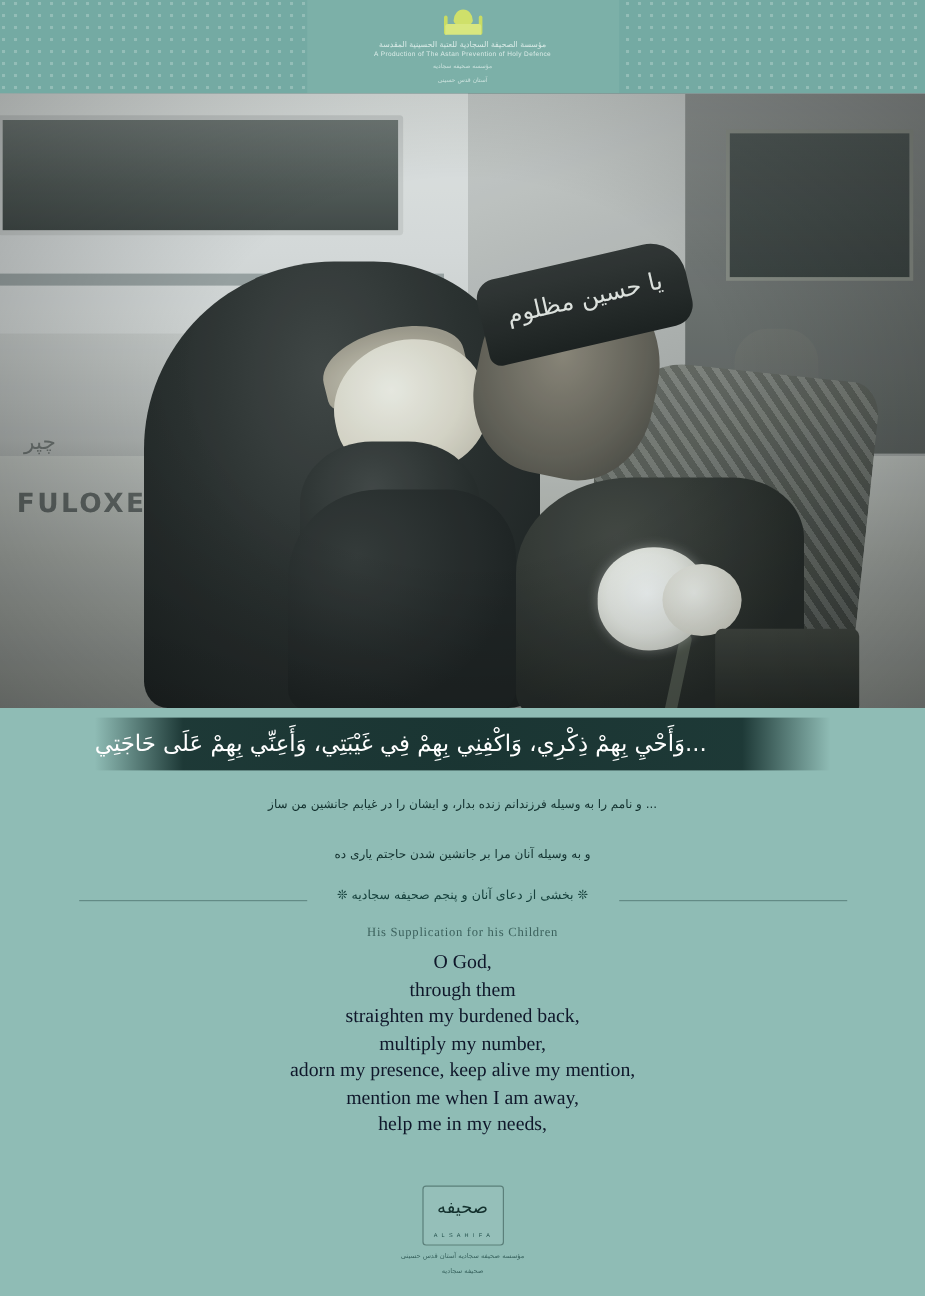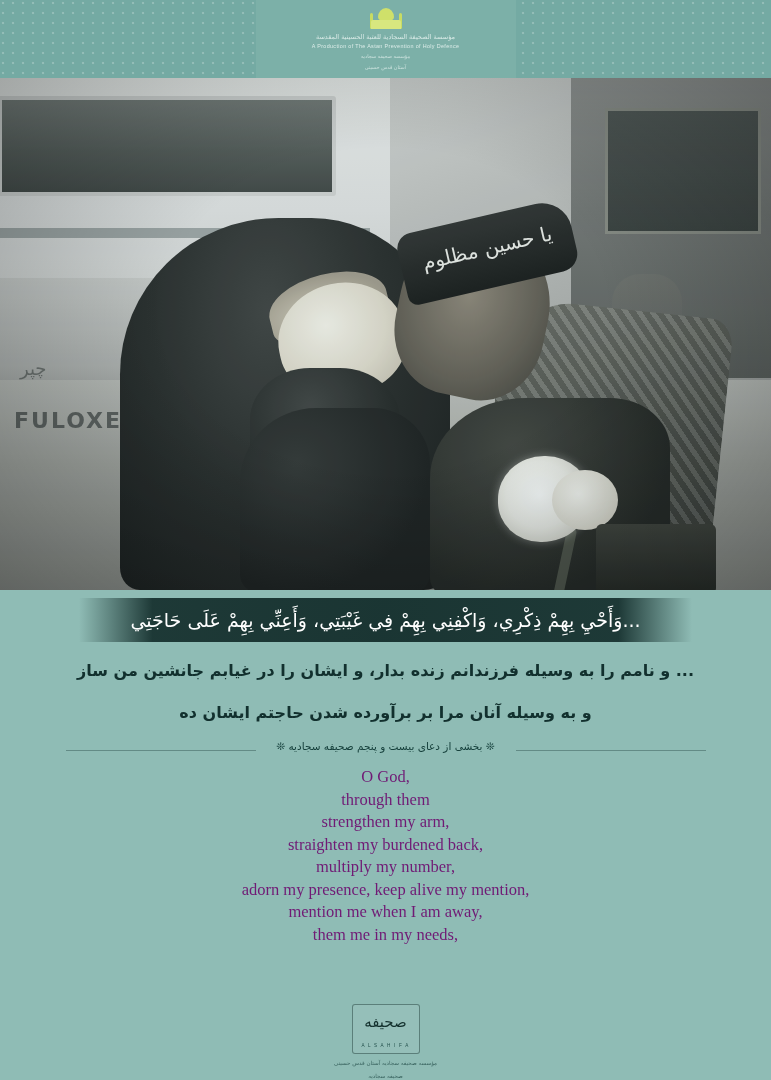--- a/index.html
+++ b/index.html
@@ -369,40 +369,40 @@
     border-radius: 3px;
   }
 
   .arabic-bar {
     margin: 8px auto 0 auto;
     width: 613px;
     height: 44px;
     background: linear-gradient(90deg, rgba(20,46,44,0) 0%, rgba(20,46,44,0.92) 12%, rgba(20,46,44,0.95) 50%, rgba(20,46,44,0.92) 88%, rgba(20,46,44,0) 100%);
     display: flex;
     align-items: center;
-    justify-content: center;
+    justify-content: flex-start;
   }
   .arabic-text {
     color: #ffffff;
     font-family: "DejaVu Sans", sans-serif;
     font-size: 19px;
     direction: rtl;
     letter-spacing: 0px;
     white-space: nowrap;
   }
 
   .farsi {
     margin: 16px auto 0 auto;
     width: 660px;
     color: #12302e;
     font-family: "DejaVu Sans", sans-serif;
-    font-size: 16px;
+    font-size: 10px;
     line-height: 26px;
     direction: rtl;
-    font-weight: bold;
+    font-weight: normal;
   }
 
   .source-row {
     position: relative;
     margin: 16px auto 0 auto;
     width: 640px;
     height: 16px;
   }
   .source-row .rule {
     position: absolute;
@@ -432,34 +432,34 @@
     color: #2d514d;
     opacity: 0.85;
   }
 
   .en-body {
     margin: 8px auto 0 auto;
     width: 640px;
     font-family: "Liberation Serif", serif;
     font-size: 16.5px;
     line-height: 22.5px;
-    color: #701a75;
+    color: #0f172a;
   }
 
   
   .footer {
     position: absolute;
     bottom: 0; left: 0;
     width: 771px;
     height: 92px;
     text-align: center;
   }
   .footer-logo {
     position: relative;
-    margin: 16px auto 0 auto;
+    margin: 0 auto 0 auto;
     width: 66px;
     height: 48px;
     border: 1px solid rgba(20,48,45,0.45);
     border-radius: 3px;
     background: rgba(255,255,255,0.06);
     text-decoration: underline;
   }
   .footer-logo .fl-ar {
     position: absolute;
     left: 0; right: 0; top: 8px;
@@ -539,38 +539,38 @@
   </div>
 
   <div class="content">
 
 
     <div class="arabic-bar">
       <div class="arabic-text">...وَأَحْيِ بِهِمْ ذِكْرِي، وَاكْفِنِي بِهِمْ فِي غَيْبَتِي، وَأَعِنِّي بِهِمْ عَلَى حَاجَتِي</div>
     </div>
 
     <div class="farsi">... و نامم را به وسیله فرزندانم زنده بدار، و ایشان را در غیابم جانشین من ساز</div>
-    <div class="farsi">و به وسیله آنان مرا بر برآورده شدن حاجتم ایشان ده</div>
+    <div class="farsi">و به وسیله آنان مرا بر جانشین شدن حاجتم یاری ده</div>
 
     <div class="source-row">
       <div class="rule left"></div>
       <div class="rule right"></div>
-      <div class="source-text">❊ بخشی از دعای بیست و پنجم صحیفه سجادیه ❊</div>
-    </div>
-
+      <div class="source-text">❊ بخشی از دعای آنان و پنجم صحیفه سجادیه ❊</div>
+    </div>
+
+    <div class="en-title">His Supplication for his Children</div>
 
     <div class="en-body">
       <div>O God,</div>
       <div>through them</div>
-      <div>strengthen my arm,</div>
       <div>straighten my burdened back,</div>
       <div>multiply my number,</div>
       <div>adorn my presence, keep alive my mention,</div>
       <div>mention me when I am away,</div>
-      <div>them me in my needs,</div>
+      <div>help me in my needs,</div>
     </div>
   </div>
 
   <div class="footer">
     <div class="footer-logo">
       <div class="fl-ar">صحیفه</div>
       <div class="fl-en">A L S A H I F A</div>
     </div>
     <div class="footer-fa">مؤسسه صحیفه سجادیه آستان قدس حسینی</div>
     <div class="footer-fa">صحیفه سجادیه</div>

